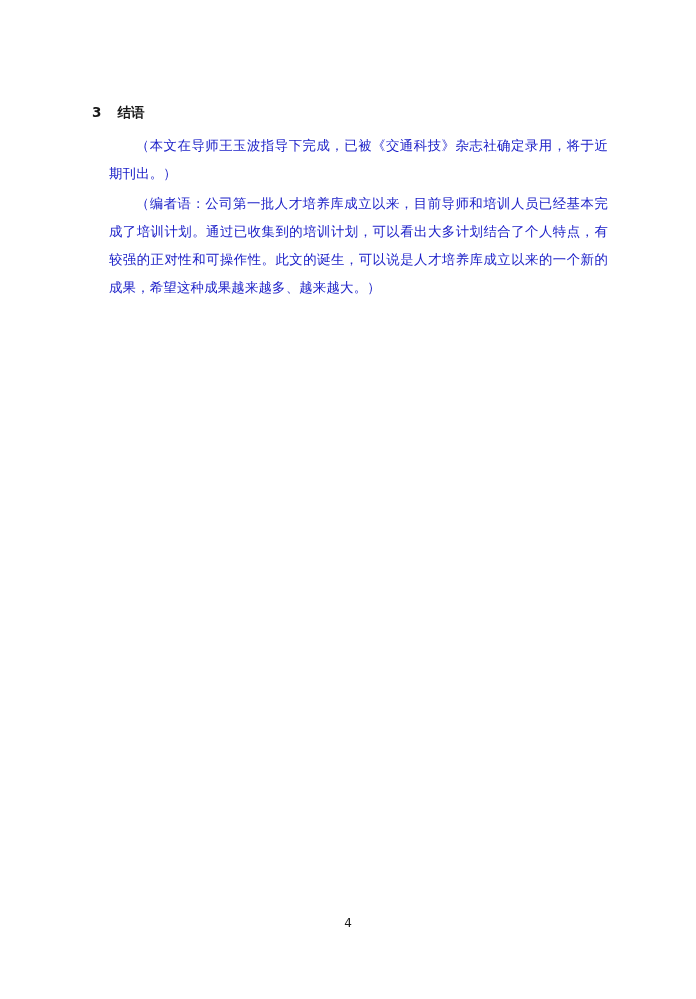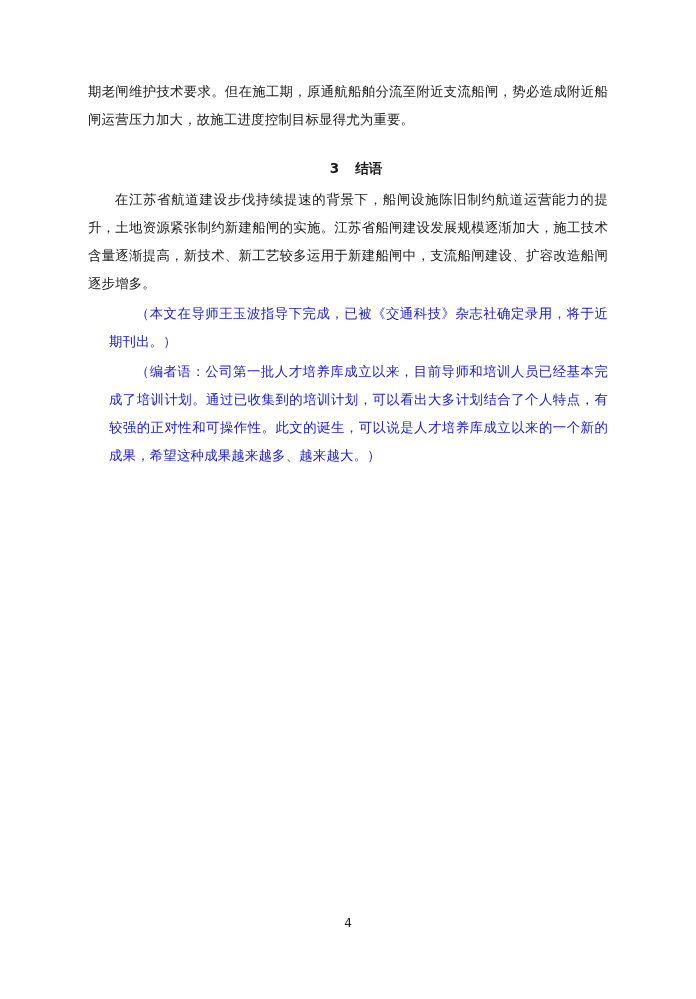--- a/index.html
+++ b/index.html
@@ -40,23 +40,22 @@
   .para-continued {
     text-indent: 0;
   }
   .para-indent {
     text-indent: 2em;
   }
   .heading {
     font-size: 13.6px;
     font-weight: bold;
     line-height: 28px;
-    margin: 12px 0 4px 16px;
+    margin: 12px 0 4px 4px;
     color: #1a1a1a;
-    text-align: center;
   }
   .heading .num {
     margin-right: 16px;
   }
   .blue {
     color: #1c20c8;
     margin-left: 21px;
   }
   .spacer-sm { height: 8px; }
   .spacer-xs { height: 2px; }
@@ -71,29 +70,27 @@
     font-family: "DejaVu Sans", "Liberation Sans", sans-serif;
   }
 </style>
 </head>
 <body>
 
 <div class="page">
 
   <div class="content">
 
-    <p class="para para-continued">期老闸维护技术要求。但在施工期，原通航船舶分流至附近支流船闸，势必造成附近船闸运营压力加大，故施工进度控制目标显得尤为重要。</p>
 
     <div class="spacer-sm"></div>
 
     <h2 class="heading">
       <span class="num">3</span><span>结语</span>
     </h2>
 
-    <p class="para para-indent">在江苏省航道建设步伐持续提速的背景下，船闸设施陈旧制约航道运营能力的提升，土地资源紧张制约新建船闸的实施。江苏省船闸建设发展规模逐渐加大，施工技术含量逐渐提高，新技术、新工艺较多运用于新建船闸中，支流船闸建设、扩容改造船闸逐步增多。</p>
 
     <div class="spacer-xs"></div>
 
     <p class="para para-indent blue">（本文在导师王玉波指导下完成，已被《交通科技》杂志社确定录用，将于近期刊出。）</p>
 
     <div class="spacer-xs"></div>
 
     <p class="para para-indent blue">（编者语：公司第一批人才培养库成立以来，目前导师和培训人员已经基本完成了培训计划。通过已收集到的培训计划，可以看出大多计划结合了个人特点，有较强的正对性和可操作性。此文的诞生，可以说是人才培养库成立以来的一个新的成果，希望这种成果越来越多、越来越大。）</p>
 
   </div>

